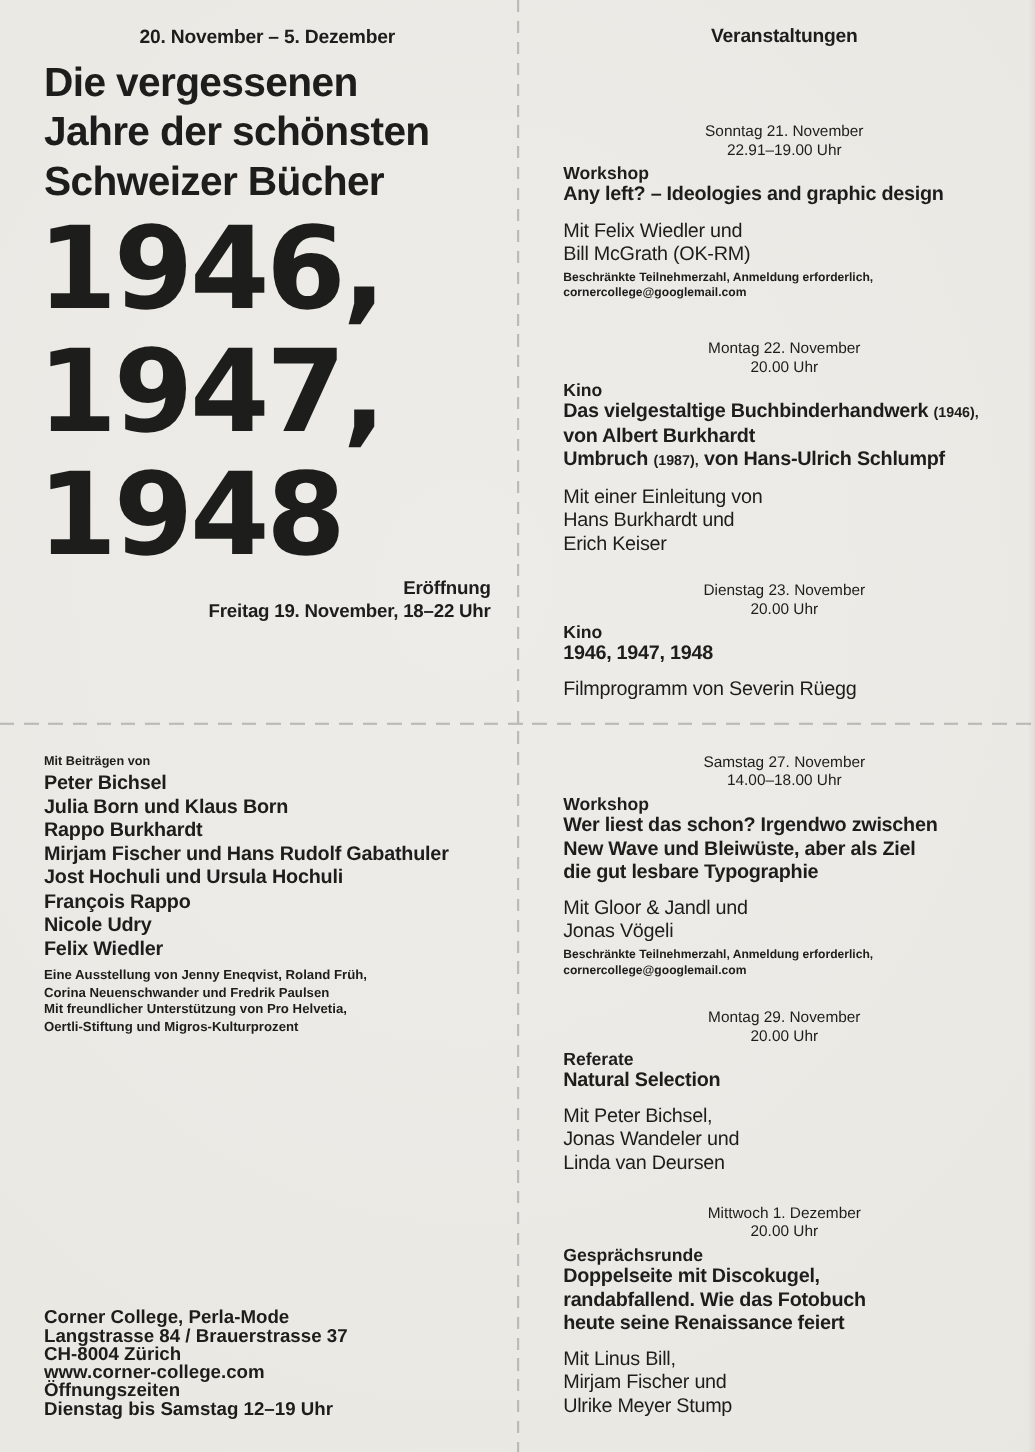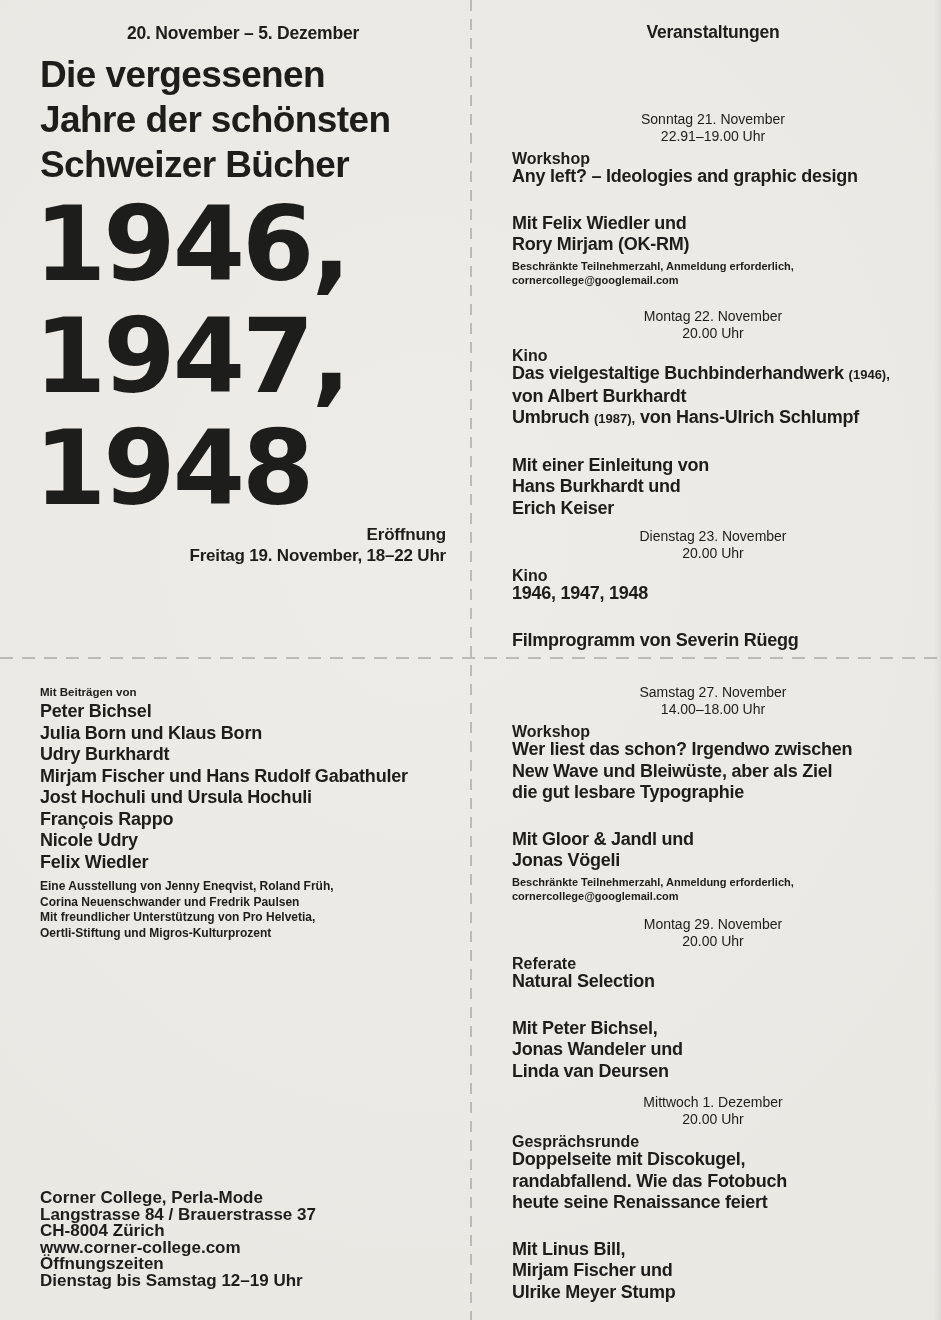--- a/index.html
+++ b/index.html
@@ -70,21 +70,21 @@
   .right-col { position:absolute; left:512px; top:0; width:429px; height:100%; }
   .center-line { text-align:center; margin-right:27px; }
   .events-heading {
     position:absolute; top:22px; left:0; width:402px;
     text-align:center; font-size:17.5px; font-weight:700; letter-spacing:-0.2px;
   }
   .event { position:absolute; left:0; width:429px; }
   .ev-date, .ev-time { font-size:14px; line-height:17px; font-weight:400; }
   .ev-category { margin-top:6px; font-size:16px; line-height:15px; font-weight:700; }
   .ev-title { font-size:18px; line-height:21.5px; font-weight:700; letter-spacing:-0.25px; }
-  .ev-with  { margin-top:25px; font-size:18px; line-height:21.5px; font-weight:700; letter-spacing:-0.25px; }
+  .ev-with  { margin-top:11px; font-size:18px; line-height:21.5px; font-weight:400; letter-spacing:-0.25px; }
   .ev-note  { margin-top:3px; font-size:11px; line-height:14.5px; font-weight:700; }
   .paren-year { font-size:13px; letter-spacing:0; }
 </style>
 </head>
 <body>
 
 <div class="page">
   <div class="fold-v"></div>
   <div class="fold-h"></div>
 
@@ -105,21 +105,21 @@
   <div class="opening">
     <div>Eröffnung</div>
     <div>Freitag 19. November, 18–22 Uhr</div>
   </div>
 
   <div class="contrib-label">Mit Beiträgen von</div>
 
   <div class="contrib-names">
       <div class="contrib-name">Peter Bichsel</div>
       <div class="contrib-name">Julia Born und Klaus Born</div>
-      <div class="contrib-name">Udry Burkhardt</div>
+      <div class="contrib-name">Rappo Burkhardt</div>
       <div class="contrib-name">Mirjam Fischer und Hans Rudolf Gabathuler</div>
       <div class="contrib-name">Jost Hochuli und Ursula Hochuli</div>
       <div class="contrib-name">François Rappo</div>
       <div class="contrib-name">Nicole Udry</div>
       <div class="contrib-name">Felix Wiedler</div>
     </div>
 
   <div class="credits">
       <div class="credits-line">Eine Ausstellung von Jenny Eneqvist, Roland Früh,</div>
       <div class="credits-line">Corina Neuenschwander und Fredrik Paulsen</div>
@@ -141,21 +141,21 @@
     <div>
         <section class="event" style="top: 111px;">
           <div class="ev-date center-line">Sonntag 21. November</div>
           <div class="ev-time center-line">22.91–19.00 Uhr</div>
           <div class="ev-category">Workshop</div>
           <div class="ev-title">
             <div>Any left? – Ideologies and graphic design</div>
           </div>
           <div class="ev-with">
             <div>Mit Felix Wiedler und</div>
-            <div>Rory Mirjam (OK-RM)</div>
+            <div>Bill McGrath (OK-RM)</div>
           </div>
           <div class="ev-note">
             <div>Beschränkte Teilnehmerzahl, Anmeldung erforderlich,</div>
             <div>cornercollege@googlemail.com</div>
           </div>
         </section>
         <section class="event" style="top: 308px;">
           <div class="ev-date center-line">Montag 22. November</div>
           <div class="ev-time center-line">20.00 Uhr</div>
           <div class="ev-category">Kino</div>

